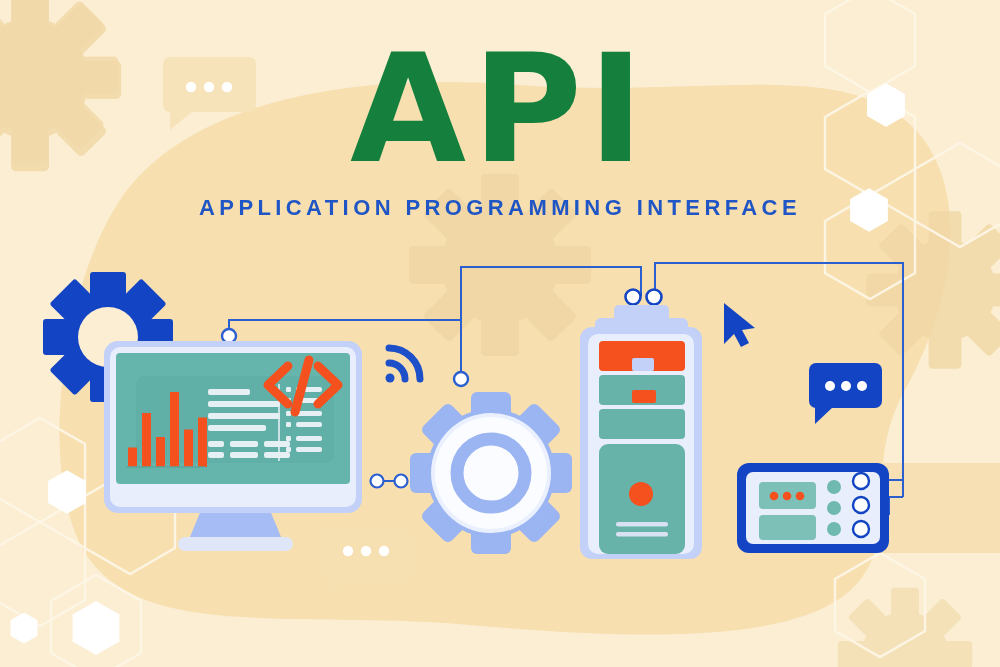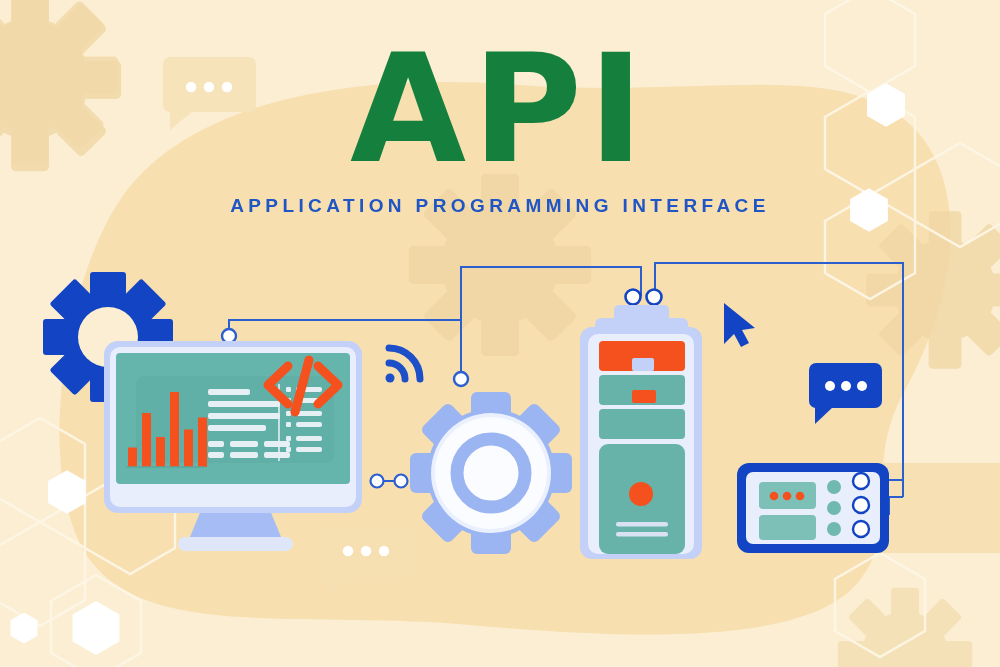--- a/index.html
+++ b/index.html
@@ -34,21 +34,21 @@
     font-size: 150px;
     line-height: 0.98;
     letter-spacing: 6px;
     color: #15803d;
     margin: 12px;
     padding: 0;
   }
   #api-subtitle {
     font-family: "Liberation Sans", sans-serif;
     font-weight: 700;
-    font-size: 19px;
+    font-size: 22px;
     letter-spacing: 4.4px;
     color: #1f55c4;
     margin: 6px 0 0 0;
   }
 </style>
 </head>
 <body>
 
 <div id="stage">
 

